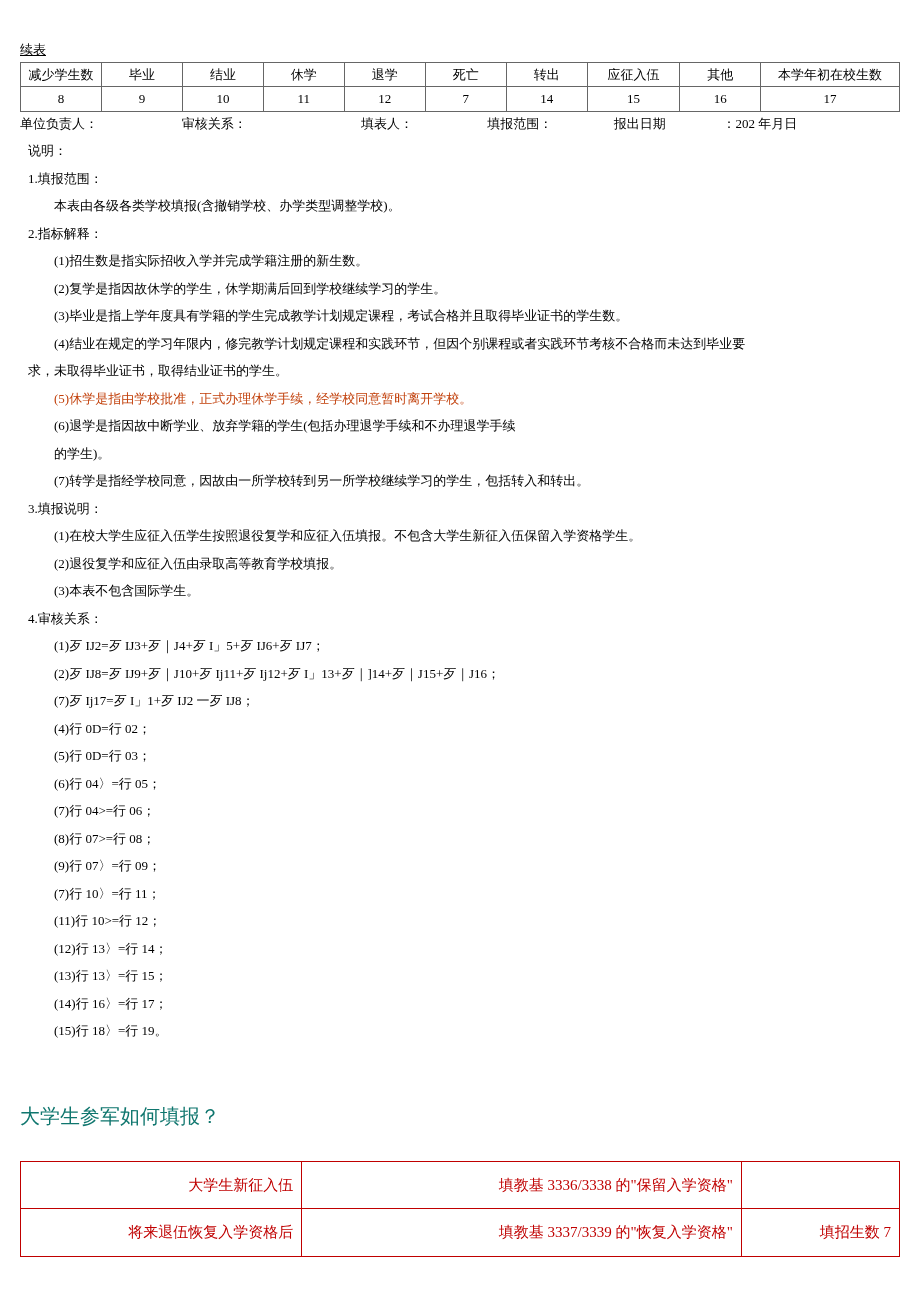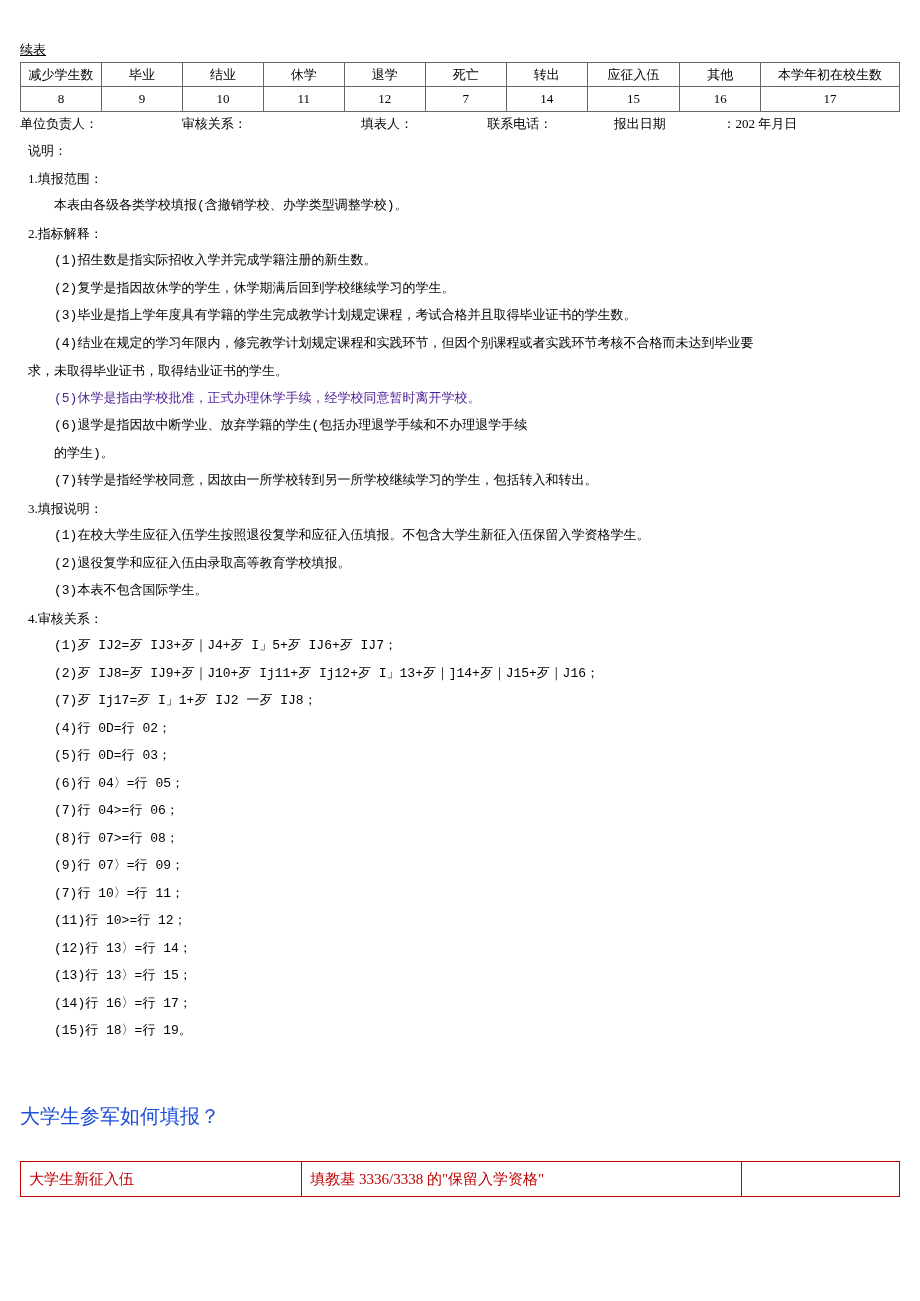--- a/index.html
+++ b/index.html
@@ -30,41 +30,42 @@
     font-weight: normal;
     padding: 2px 0;
     font-size: 13px;
   }
   .footline {
     margin-top: 2px;
   }
   .footline span {
     display: inline-block;
   }
-  .indent-1 { padding-left: 2em; font-family: Liberation Mono, monospace; }
-  .red { color: #4c1d95; }
+  .indent-1 { padding-left: 2em; }
+  .red { color: #c2410c; }
   h2.q {
-    color: #1d4ed8;
+    color: #0f766e;
     font-family: "SimHei", "黑体", sans-serif;
     font-size: 20px;
     font-weight: normal;
     margin-top: 60px;
     margin-bottom: 30px;
   }
   table.ans {
     border-collapse: collapse;
     width: 100%;
   }
   table.ans td {
     border: 1px solid #c00000;
     color: #c00000;
-    padding: 6px 8px;
+    padding: 12px 8px;
     font-size: 15px;
     font-family: "SimSun", "宋体", serif;
     vertical-align: middle;
+    text-align: right;
   }
   table.ans td.last { white-space: nowrap; }
   .p { margin: 8px; }
 </style>
 </head>
 <body>
 
 <div class="xubiao">续表</div>
 
 <table class="hdr">
@@ -105,21 +106,21 @@
     <td>16</td>
     <td>17</td>
   </tr>
 </tbody>
   </table>
 
 <div class="footline">
   <span style="width:18%">单位负责人：</span>
   <span style="width:20%">审核关系：</span>
   <span style="width:14%">填表人：</span>
-  <span style="width:14%">联系电话：</span>
+  <span style="width:14%">填报范围：</span>
   <span style="width:12%">报出日期</span>
   <span>：202 年月日</span>
 </div>
 
 <div class="p">说明：</div>
 
 <div class="p">1.填报范围：</div>
 <div class="p indent-1">本表由各级各类学校填报(含撤销学校、办学类型调整学校)。</div>
 
 <div class="p">2.指标解释：</div>
@@ -162,14 +163,19 @@
       <col style="width:32%">
       <col style="width:50%">
       <col style="width:18%">
     </colgroup>
   <tbody>
       <tr>
     <td>大学生新征入伍</td>
     <td>填教基 3336/3338 的"保留入学资格"</td>
     <td class="last"></td>
   </tr>
+  <tr>
+    <td>将来退伍恢复入学资格后</td>
+    <td>填教基 3337/3339 的"恢复入学资格"</td>
+    <td class="last">填招生数 7</td>
+  </tr>
 </tbody>
   </table>
 
 </body></html>

